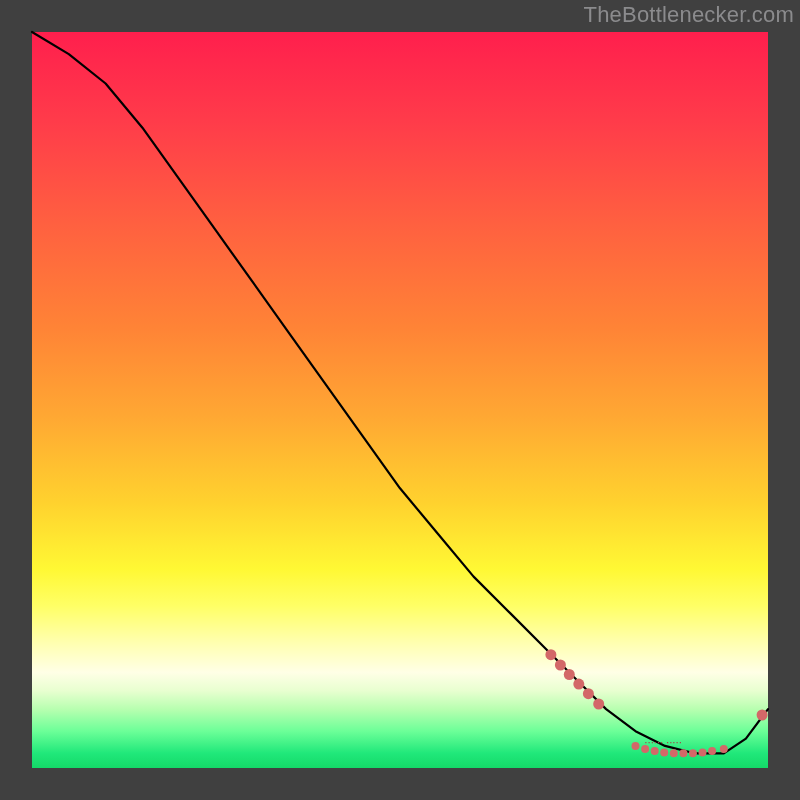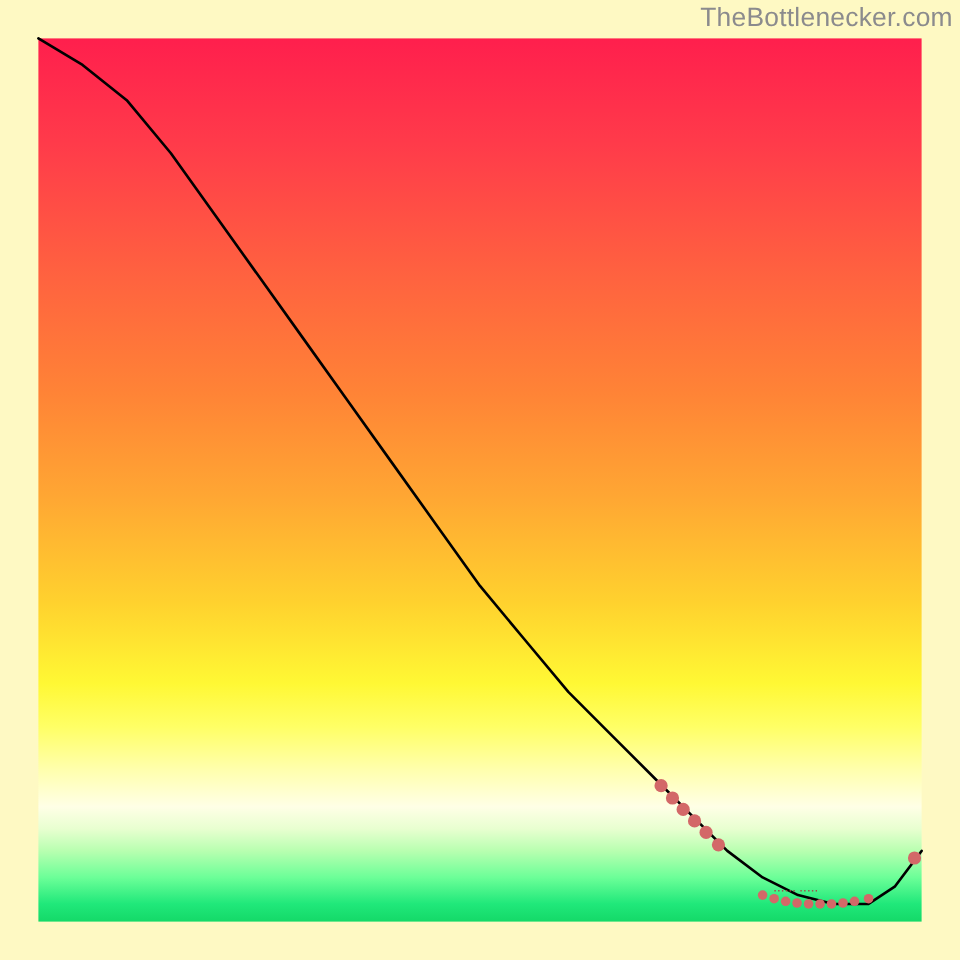--- a/index.html
+++ b/index.html
@@ -1,21 +1,21 @@
 <!DOCTYPE html>
 <html><head>
 <meta charset="utf-8">
 <style>
   * { margin: 0; padding: 0; box-sizing: border-box; }
   html, body { width: 800px; height: 800px; background: #000; overflow: hidden; }
   .canvas {
     position: relative;
     width: 800px;
     height: 800px;
-    background: #fef9c3;
+    background: #404040;
   }
   .attribution {
     position: absolute;
     top: 2px;
     right: 6px;
     font-family: Arial, Helvetica, sans-serif;
     font-size: 22px;
     color: #8b8b8d;
     font-weight: 400;
     letter-spacing: 0.2px;

